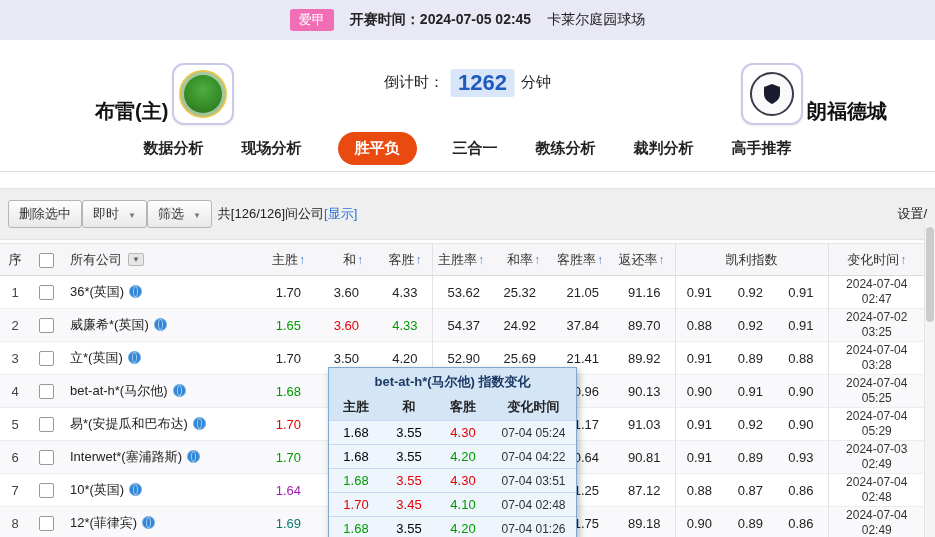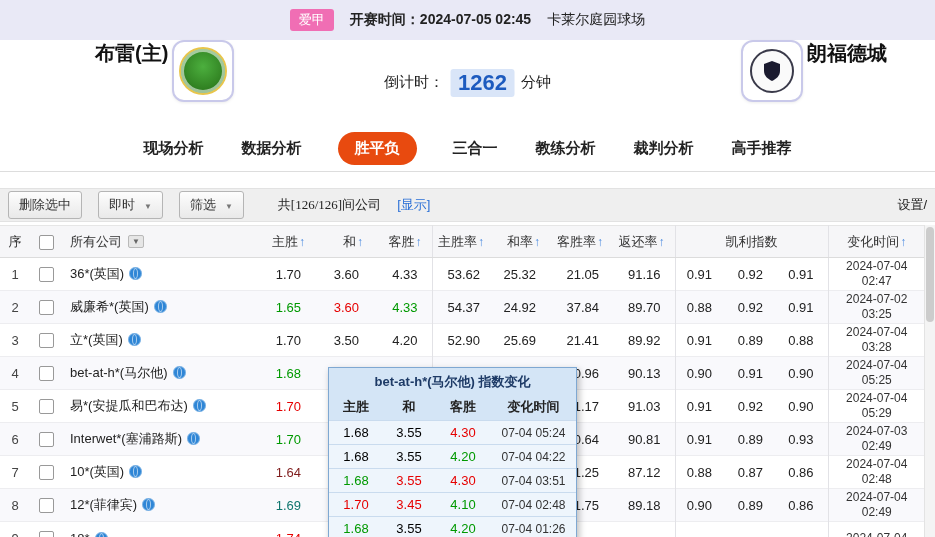--- a/index.html
+++ b/index.html
@@ -8,21 +8,21 @@
   .page{position:relative;width:935px;height:537px;overflow:hidden;}
 
   
   .top-strip{height:40px;background:#e9e9f6;display:flex;align-items:center;
              justify-content:center;gap:16px;font-size:14px;color:#222;}
   .badge{background:#f06eb4;color:#fff;padding:2px 9px;border-radius:3px;font-size:13px;cursor:pointer;}
   .kickoff{font-weight:bold;}
 
   
   .match-row{position:relative;height:85px;background:#fff;}
-  .team{position:absolute;top:0;height:100%;display:flex;align-items:flex-start;gap:4px;}
+  .team{position:absolute;top:0;height:100%;display:flex;align-items:flex-end;gap:4px;}
   .team.home{left:95px;}
   .team.away{right:48px;}
   .team-name{font-size:20px;font-weight:bold;color:#111;}
   .logo-card{width:58px;height:58px;border:2px solid #c9c9ea;border-radius:12px;background:#fff;
              display:flex;align-items:center;justify-content:center;box-shadow:0 1px 3px rgba(0,0,0,.08);box-sizing:content-box;}
   .logo-home{width:44px;height:44px;border-radius:50%;
              background:radial-gradient(circle at 50% 40%,#4caf3e 0%,#2e7d1f 70%);
              box-shadow:0 0 0 2px #e8c54a, inset 0 0 0 3px rgba(255,255,255,.55);}
   .logo-away{width:44px;height:44px;border-radius:50%;background:#fafafa;border:2px solid #3a3a4a;
              display:flex;align-items:center;justify-content:center;box-sizing:border-box;}
@@ -30,27 +30,27 @@
              font-size:15px;color:#222;display:flex;align-items:center;gap:6px;}
   .cd-num{font-size:22px;font-weight:bold;color:#1d5bbf;background:#d9e5f8;padding:1px 8px;border-radius:3px;}
 
   
   .tabs{height:46px;background:#fff;border-bottom:1px solid #ddd;display:flex;align-items:center;
         justify-content:center;gap:34px;font-size:15px;font-weight:bold;color:#222;}
   .tab{cursor:pointer;padding:7px 2px;white-space:nowrap;}
   .tab.active{background:#e84a0f;color:#fff;border-radius:17px;padding:7px 17px;}
 
   
-  .toolbar{margin-top:16px;height:34px;background:#efefef;border-top:1px solid #e2e2e2;
-           border-bottom:1px solid #e2e2e2;display:flex;align-items:center;gap:16px;
+  .toolbar{margin-top:16px;height:52px;background:#efefef;border-top:1px solid #e2e2e2;
+           border-bottom:1px solid #e2e2e2;display:flex;align-items:center;gap:0;
            padding:0 8px;font-size:13px;color:#222;box-sizing:border-box;}
   .tb-btn{font-family:inherit;font-size:13px;color:#333;background:linear-gradient(#fdfdfd,#e9e9e9);
           border:1px solid #b5b5b5;border-radius:3px;padding:4px 10px;cursor:pointer;white-space:nowrap;}
   .caret{font-size:8px;color:#777;margin-left:9px;}
-  .count{margin-left:18px;font-family:Liberation Serif, serif;}
+  .count{margin-left:6px;}
   .show-link{color:#2a6fd6;cursor:pointer;text-decoration:none;}
   .settings{margin-left:auto;white-space:nowrap;cursor:pointer;text-align:center;}
 
   
   .odds-table{margin-top:3px;width:925px;border-collapse:collapse;table-layout:fixed;
               font-size:13px;color:#222;}
   .odds-table thead tr{background:#f6f6f8;height:32px;}
   .odds-table th{font-weight:normal;color:#333;border-top:1px solid #e6e6e6;border-bottom:1px solid #dcdcdc;}
   .odds-table tbody tr{height:33px;border-bottom:1px solid #ededf0;background:#fff;}
   .odds-table tbody tr.alt{background:#f9f9fc;}
@@ -118,22 +118,22 @@
           <svg width="24" height="24" viewBox="0 0 24 24" aria-hidden="true">
             <path d="M12 2l8 3v7c0 5-4 8-8 10-4-2-8-5-8-10V5z" fill="#1b1b2f"></path>
           </svg>
         </span>
       </span>
       <span class="team-name">朗福德城</span>
     </div>
   </section>
 
   <nav class="tabs" id="navTabs">
+      <span class="tab">数据分析</span>
       <span class="tab">现场分析</span>
-      <span class="tab">数据分析</span>
       <span class="tab active">胜平负</span>
       <span class="tab">三合一</span>
       <span class="tab">教练分析</span>
       <span class="tab">裁判分析</span>
       <span class="tab">高手推荐</span>
     </nav>
 
   <div class="toolbar">
     <button class="tb-btn">删除选中</button>
     <button class="tb-btn"><span>即时</span><span class="caret">▼</span></button>
@@ -288,21 +288,21 @@
     <td class="c-num f-k3 sep-r">0.93</td>
     <td class="c-time">
             <div class="f-date">2024-07-03</div>
             <div class="f-time">02:49</div>
           </td>
   </tr>
         <tr>
     <td class="c-seq">7</td>
     <td class="c-cb"><span class="cb"></span></td>
     <td class="c-company"><span class="company-name">10*(英国)</span><span class="globe"></span></td>
-    <td class="c-num f-home bold" style="color: #7f1d1d;">1.64</td>
+    <td class="c-num f-home bold" style="color: #a21caf;">1.64</td>
     <td class="c-num f-draw"></td>
     <td class="c-num f-away sep-r"></td>
     <td class="c-num f-hr"></td>
     <td class="c-num f-dr"></td>
     <td class="c-num f-ar">21.25</td>
     <td class="c-num f-rr sep-r">87.12</td>
     <td class="c-num f-k1">0.88</td>
     <td class="c-num f-k2">0.87</td>
     <td class="c-num f-k3 sep-r">0.86</td>
     <td class="c-time">

